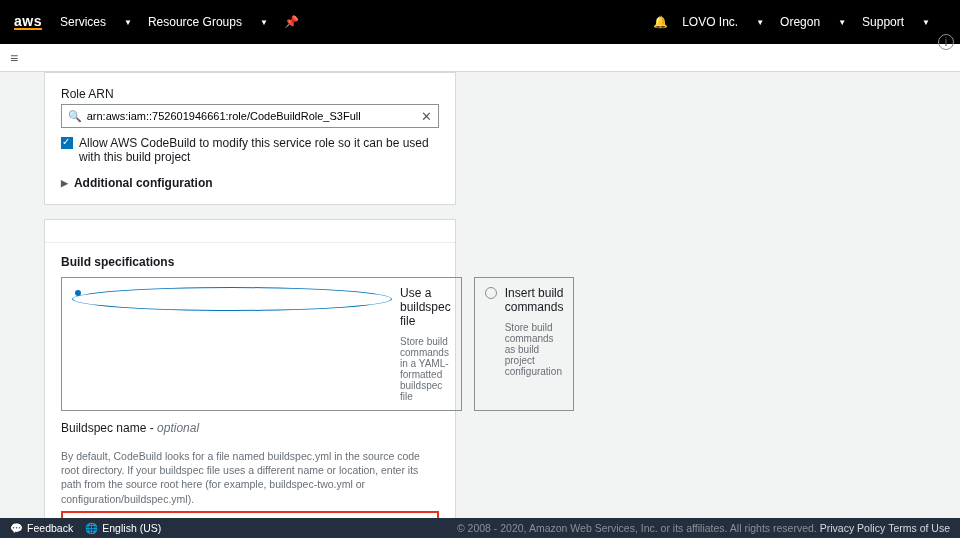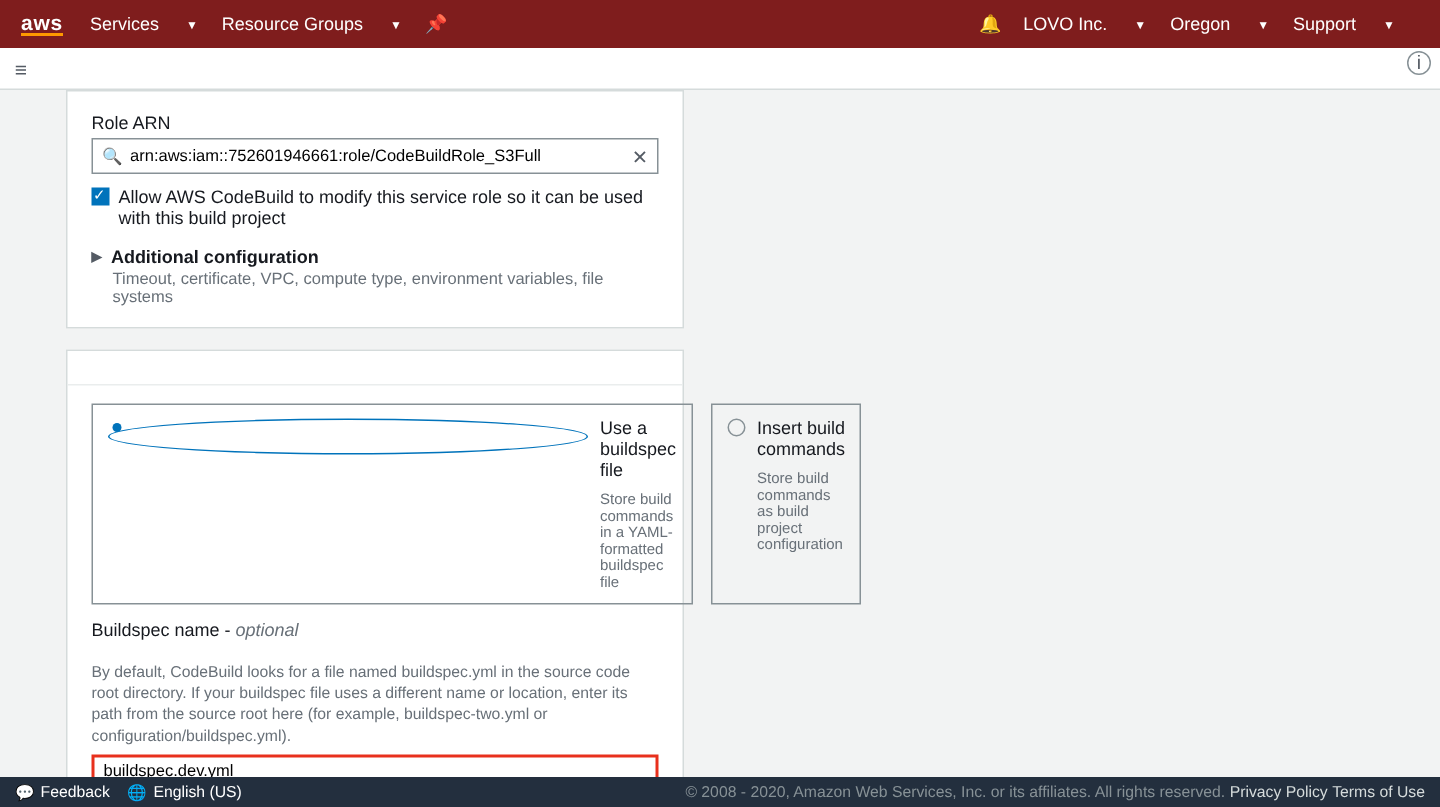--- a/index.html
+++ b/index.html
@@ -1,17 +1,17 @@
 <!DOCTYPE html>
 <html><head>
 <meta charset="utf-8">
 <style>
 *{box-sizing:border-box;margin:0;padding:0;font-family:"Amazon Ember","Helvetica Neue",Arial,sans-serif}
 body{background:#f2f3f3;color:#16191f;font-size:12px}
-.top{height:32px;background:#7f1d1d;color:#fff;display:flex;align-items:center;padding:16px 14px;font-size:12px}
+.top{height:44px;background:#000000;color:#fff;display:flex;align-items:center;padding:16px 14px;font-size:12px}
 .top .logo{font-weight:700;font-size:14px;letter-spacing:.5px;margin-right:18px;border-bottom:2px solid #f90;line-height:12px;padding-bottom:1px}
 .top .lnk{margin-right:16px;cursor:pointer;display:flex;align-items:center;gap:18px}
 .top .chev{font-size:8px}
 .top .spacer{flex:1}
 .top .bell{margin-right:14px}
 .bar2{height:28px;background:#fff;border-bottom:1px solid #d5dbdb;display:flex;align-items:center}
 .bar2 .ham{width:28px;text-align:center;font-size:14px;color:#545b64;cursor:pointer}
 .bar2 .info{position:absolute;right:6px;top:34px;color:#545b64;font-size:13px;border:1px solid #879196;border-radius:50%;width:16px;height:16px;line-height:14px;text-align:center}
 .wrap{margin-left:44px;width:412px}
 .card{background:#fff;border:1px solid #d5dbdb;margin:0 0 14px 0;padding:14px 16px}
@@ -93,25 +93,25 @@
     <span class="clr">✕</span>
   </div>
   <div class="ck-row">
     <div class="ck"></div>
     <div>Allow AWS CodeBuild to modify this service role so it can be used with this build project</div>
   </div>
   <div class="accord">
     <span class="tri">▶</span>
     <span>Additional configuration</span>
   </div>
-  <div class="sub" style="margin-left:14px">Timeout, certificate, VPC, compute type, environment variables, file systems</div>
 </div>
 
 <div class="card">
   <div class="hr" style="margin-top:8px"></div>
+  <div class="h3">Build specifications</div>
   <div class="radios">
     <div class="radio-card">
       <div class="rd sel"></div>
       <div>
         <div class="t">Use a buildspec file</div>
         <div class="d">Store build commands in a YAML-formatted buildspec file</div>
       </div>
     </div>
     <div class="radio-card">
       <div class="rd"></div>

